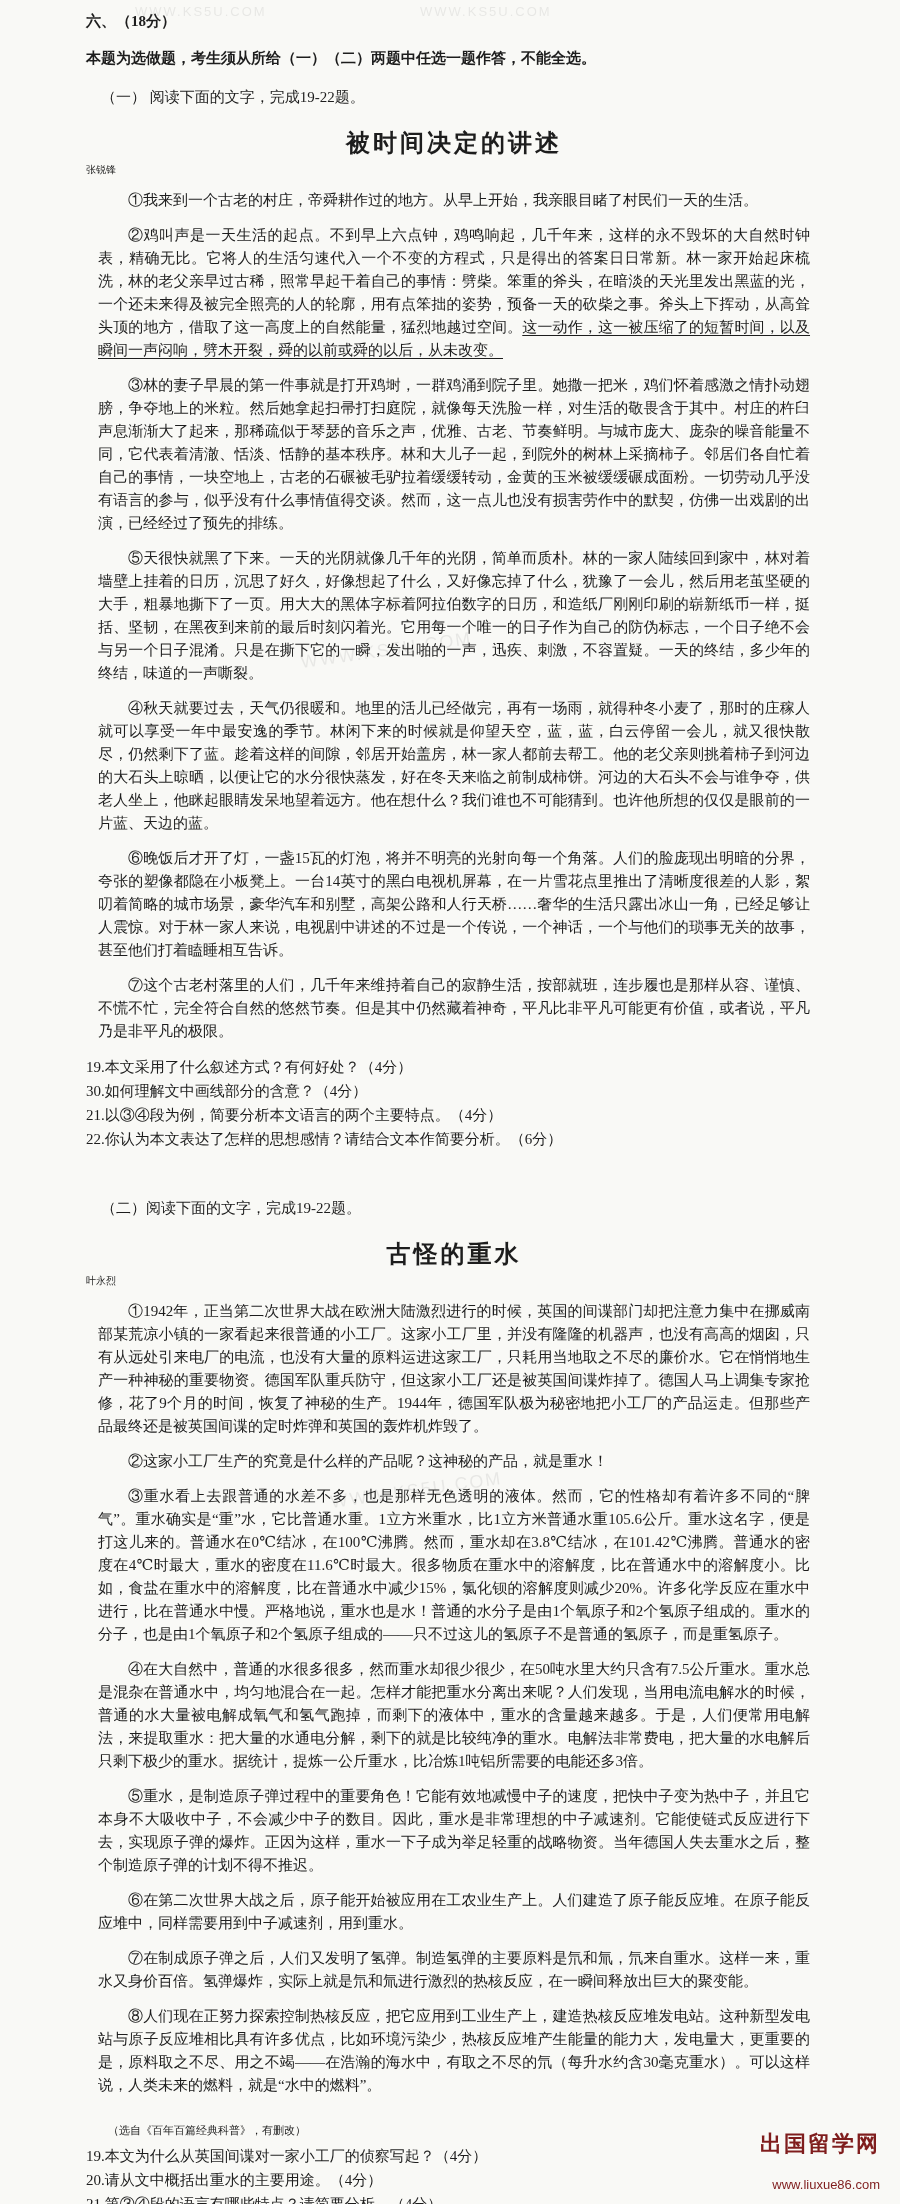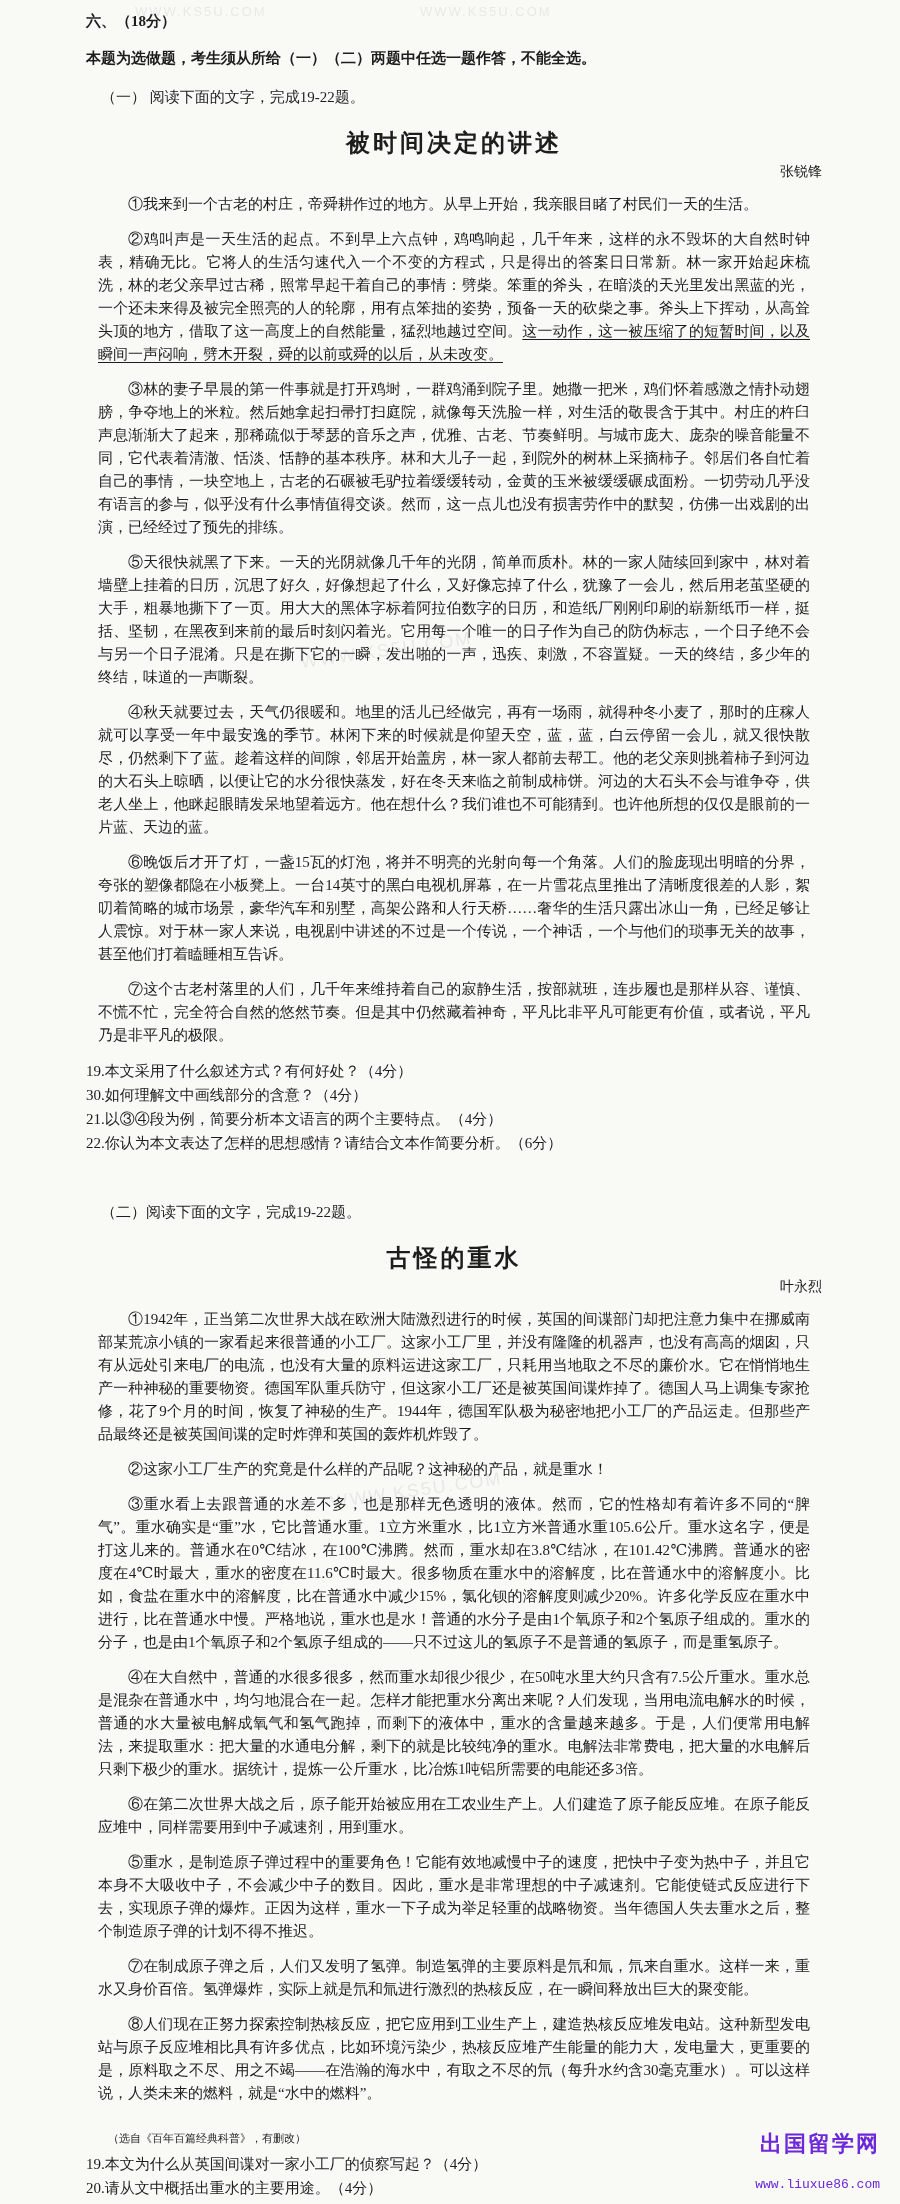--- a/index.html
+++ b/index.html
@@ -13,21 +13,21 @@
   }
   .page { position:relative; padding:10px 78px 0 86px; }
   .line { margin:0; font-size:15px; line-height:23px; }
   .section-head { font-weight:bold; }
   .instructions { font-weight:bold; margin-top:14px; }
   .part-intro { margin-top:16px; text-indent:1em; }
   .doc-title {
     text-align:center; font-size:24px; font-weight:bold;
     margin:18px 0 4px; letter-spacing:3px;
   }
-  .author { text-align:right; font-size:14px; margin:0 0 12px; }
+  .author { text-align:left; font-size:10px; margin:0 0 12px; }
   .para {
     margin:12px; font-size:15px; line-height:23px;
     text-align:justify; text-indent:2em;
   }
   .underline { text-decoration:underline; text-underline-offset:3px; }
   .source-center { margin:2px 0; font-size:15px; line-height:23px; text-align:center; }
   .source-left { margin:2px 0; font-size:11px; line-height:23px; text-indent:2em; }
   .question { margin:0; font-size:15px; line-height:24px; }
   .gap-lg { height:30px; }
   .gap-sm { height:8px; }
@@ -36,22 +36,22 @@
     font-size:13px; letter-spacing:2px;
     font-family:"Liberation Sans",sans-serif;
     pointer-events:none; white-space:nowrap;
   }
   .wm1 { left:135px; top:4px; }
   .wm2 { left:420px; top:4px; }
   .wm3 { left:300px; top:640px; transform:rotate(-8deg); font-size:18px; }
   .wm4 { left:330px; top:1480px; transform:rotate(-8deg); font-size:18px; }
   .site-wm {
     position:absolute; right:20px; bottom:12px;
-    color:#6d28d9; text-align:right;
-    font-family:Liberation Mono, monospace;
+    color:#7f1d1d; text-align:right;
+    font-family:Liberation Sans, sans-serif;
   }
   .site-name { display:block; font-size:22px; font-weight:bold; letter-spacing:2px; }
   .site-url { display:block; font-size:13px; margin-top:18px; }
 </style>
 </head>
 <body>
 
 <div class="page">
 
   <div class="faint-wm wm1">WWW.KS5U.COM</div>
@@ -85,22 +85,22 @@
 
   <p class="line part-intro">（二）阅读下面的文字，完成19-22题。</p>
 
   <h1 class="doc-title">古怪的重水</h1>
   <div class="author">叶永烈</div>
 
   <p class="para">①1942年，正当第二次世界大战在欧洲大陆激烈进行的时候，英国的间谍部门却把注意力集中在挪威南部某荒凉小镇的一家看起来很普通的小工厂。这家小工厂里，并没有隆隆的机器声，也没有高高的烟囱，只有从远处引来电厂的电流，也没有大量的原料运进这家工厂，只耗用当地取之不尽的廉价水。它在悄悄地生产一种神秘的重要物资。德国军队重兵防守，但这家小工厂还是被英国间谍炸掉了。德国人马上调集专家抢修，花了9个月的时间，恢复了神秘的生产。1944年，德国军队极为秘密地把小工厂的产品运走。但那些产品最终还是被英国间谍的定时炸弹和英国的轰炸机炸毁了。</p>
   <p class="para">②这家小工厂生产的究竟是什么样的产品呢？这神秘的产品，就是重水！</p>
   <p class="para">③重水看上去跟普通的水差不多，也是那样无色透明的液体。然而，它的性格却有着许多不同的“脾气”。重水确实是“重”水，它比普通水重。1立方米重水，比1立方米普通水重105.6公斤。重水这名字，便是打这儿来的。普通水在0℃结冰，在100℃沸腾。然而，重水却在3.8℃结冰，在101.42℃沸腾。普通水的密度在4℃时最大，重水的密度在11.6℃时最大。很多物质在重水中的溶解度，比在普通水中的溶解度小。比如，食盐在重水中的溶解度，比在普通水中减少15%，氯化钡的溶解度则减少20%。许多化学反应在重水中进行，比在普通水中慢。严格地说，重水也是水！普通的水分子是由1个氧原子和2个氢原子组成的。重水的分子，也是由1个氧原子和2个氢原子组成的——只不过这儿的氢原子不是普通的氢原子，而是重氢原子。</p>
   <p class="para">④在大自然中，普通的水很多很多，然而重水却很少很少，在50吨水里大约只含有7.5公斤重水。重水总是混杂在普通水中，均匀地混合在一起。怎样才能把重水分离出来呢？人们发现，当用电流电解水的时候，普通的水大量被电解成氧气和氢气跑掉，而剩下的液体中，重水的含量越来越多。于是，人们便常用电解法，来提取重水：把大量的水通电分解，剩下的就是比较纯净的重水。电解法非常费电，把大量的水电解后只剩下极少的重水。据统计，提炼一公斤重水，比冶炼1吨铝所需要的电能还多3倍。</p>
+  <p class="para">⑤重水，是制造原子弹过程中的重要角色！它能有效地减慢中子的速度，把快中子变为热中子，并且它本身不大吸收中子，不会减少中子的数目。因此，重水是非常理想的中子减速剂。它能使链式反应进行下去，实现原子弹的爆炸。正因为这样，重水一下子成为举足轻重的战略物资。当年德国人失去重水之后，整个制造原子弹的计划不得不推迟。</p>
   <p class="para">⑥在第二次世界大战之后，原子能开始被应用在工农业生产上。人们建造了原子能反应堆。在原子能反应堆中，同样需要用到中子减速剂，用到重水。</p>
-  <p class="para">⑤重水，是制造原子弹过程中的重要角色！它能有效地减慢中子的速度，把快中子变为热中子，并且它本身不大吸收中子，不会减少中子的数目。因此，重水是非常理想的中子减速剂。它能使链式反应进行下去，实现原子弹的爆炸。正因为这样，重水一下子成为举足轻重的战略物资。当年德国人失去重水之后，整个制造原子弹的计划不得不推迟。</p>
   <p class="para">⑦在制成原子弹之后，人们又发明了氢弹。制造氢弹的主要原料是氘和氚，氘来自重水。这样一来，重水又身价百倍。氢弹爆炸，实际上就是氘和氚进行激烈的热核反应，在一瞬间释放出巨大的聚变能。</p>
   <p class="para">⑧人们现在正努力探索控制热核反应，把它应用到工业生产上，建造热核反应堆发电站。这种新型发电站与原子反应堆相比具有许多优点，比如环境污染少，热核反应堆产生能量的能力大，发电量大，更重要的是，原料取之不尽、用之不竭——在浩瀚的海水中，有取之不尽的氘（每升水约含30毫克重水）。可以这样说，人类未来的燃料，就是“水中的燃料”。</p>
 
   <div class="gap-sm"></div>
 
   <p class="source-left">（选自《百年百篇经典科普》，有删改）</p>
 
   <p class="question">19.本文为什么从英国间谍对一家小工厂的侦察写起？（4分）</p>
   <p class="question">20.请从文中概括出重水的主要用途。（4分）</p>
   <p class="question">21.第③④段的语言有哪些特点？请简要分析。（4分）</p>

